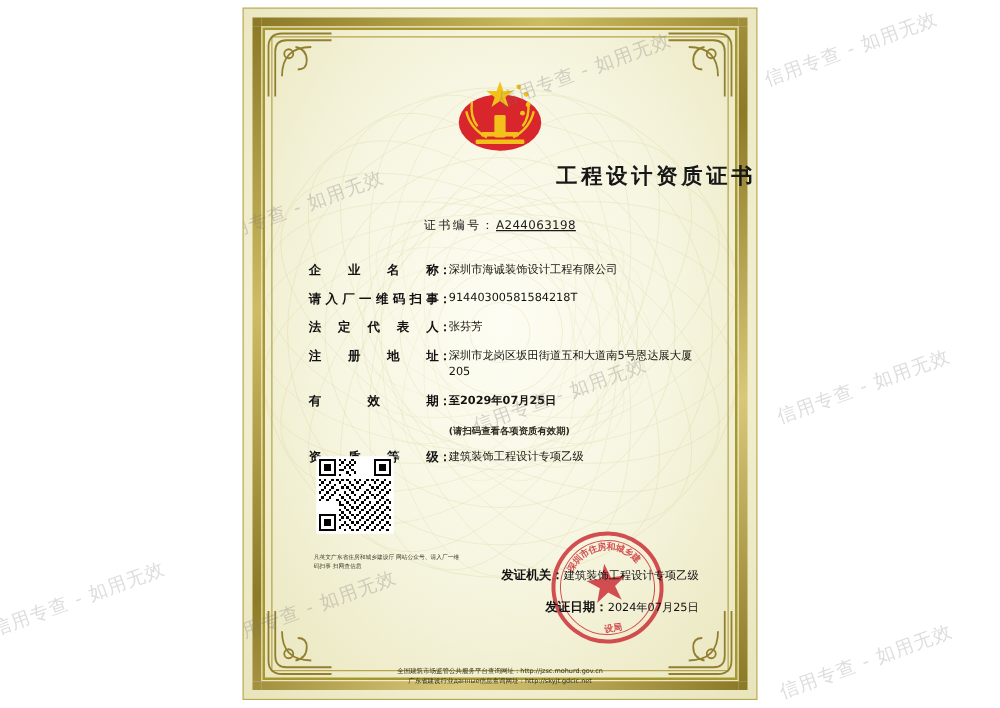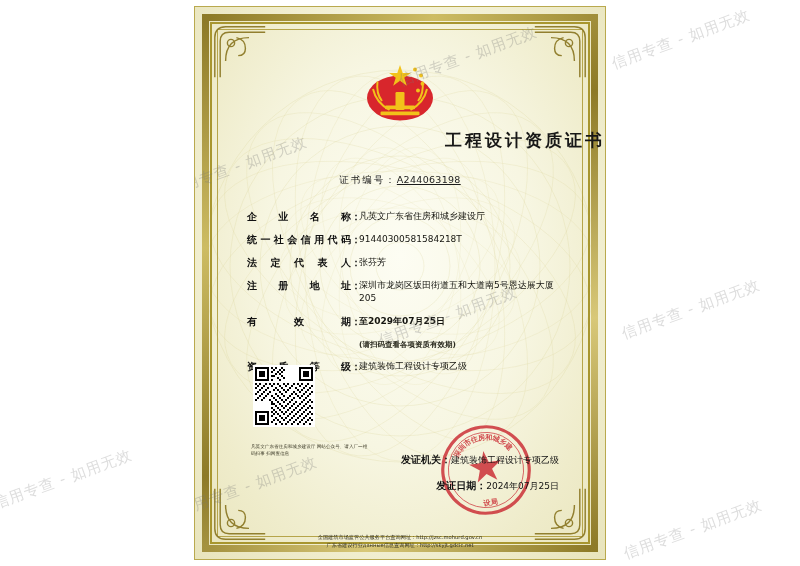--- a/index.html
+++ b/index.html
@@ -369,25 +369,25 @@
 
     <div class="cert-no">
       <span class="lbl">证书编号：</span><span class="val">A244063198</span>
     </div>
 
     <div class="fields">
 
       <div class="row">
         <div class="lab">企 业 名 称</div>
         <div class="colon">：</div>
-        <div class="val">凡英文广东省住房和城乡建设厅</div>
+        <div class="val">深圳市海诚装饰设计工程有限公司</div>
       </div>
 
       <div class="row">
-        <div class="lab">统一社会信用代码</div>
+        <div class="lab">请入厂一维码扫事</div>
         <div class="colon">：</div>
         <div class="val">91440300581584218T</div>
       </div>
 
       <div class="row">
         <div class="lab">法 定 代 表 人</div>
         <div class="colon">：</div>
         <div class="val">张芬芳</div>
       </div>
 

